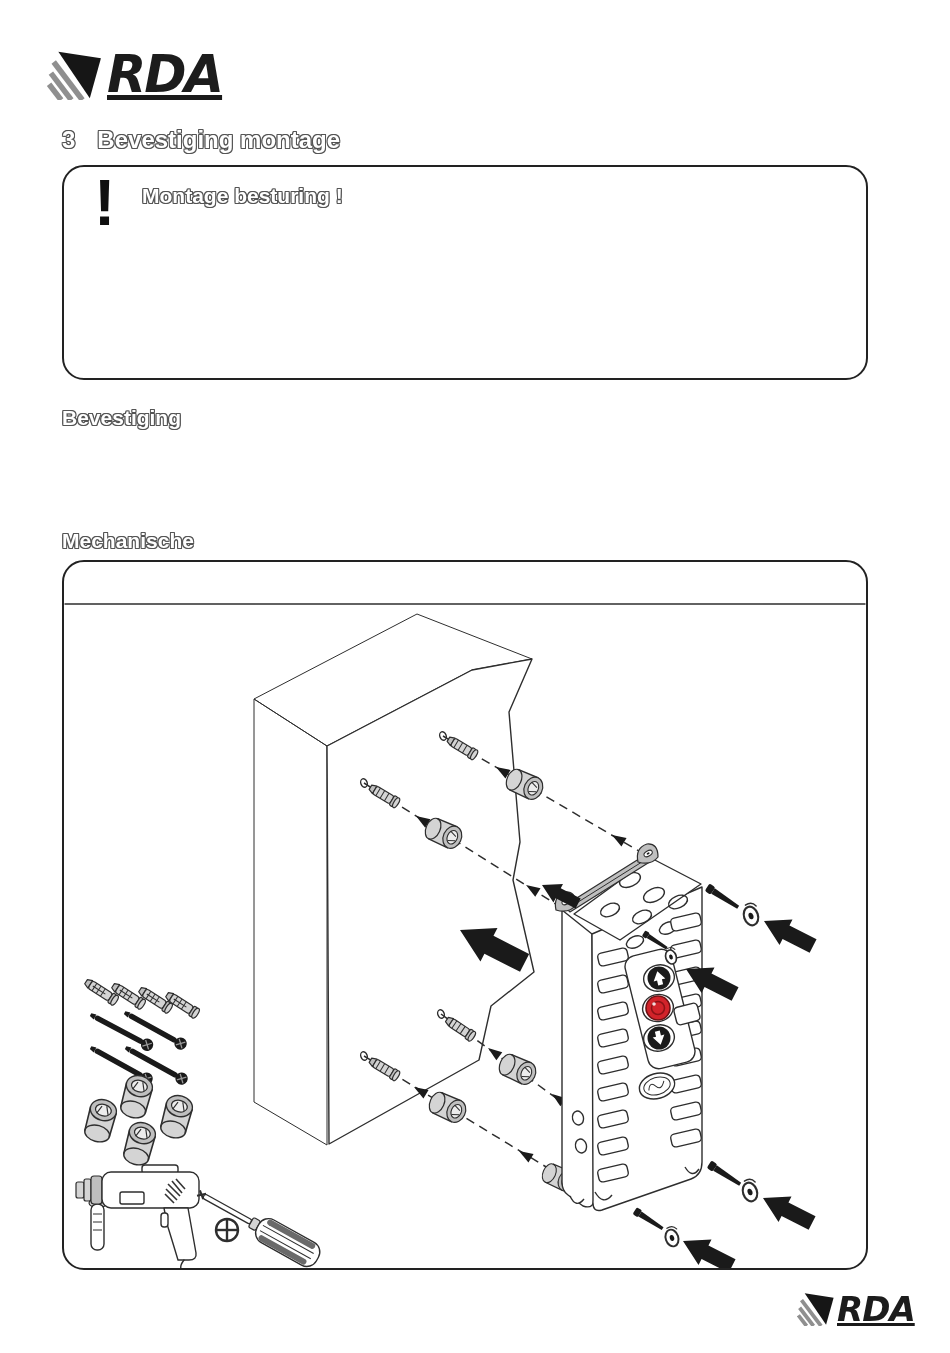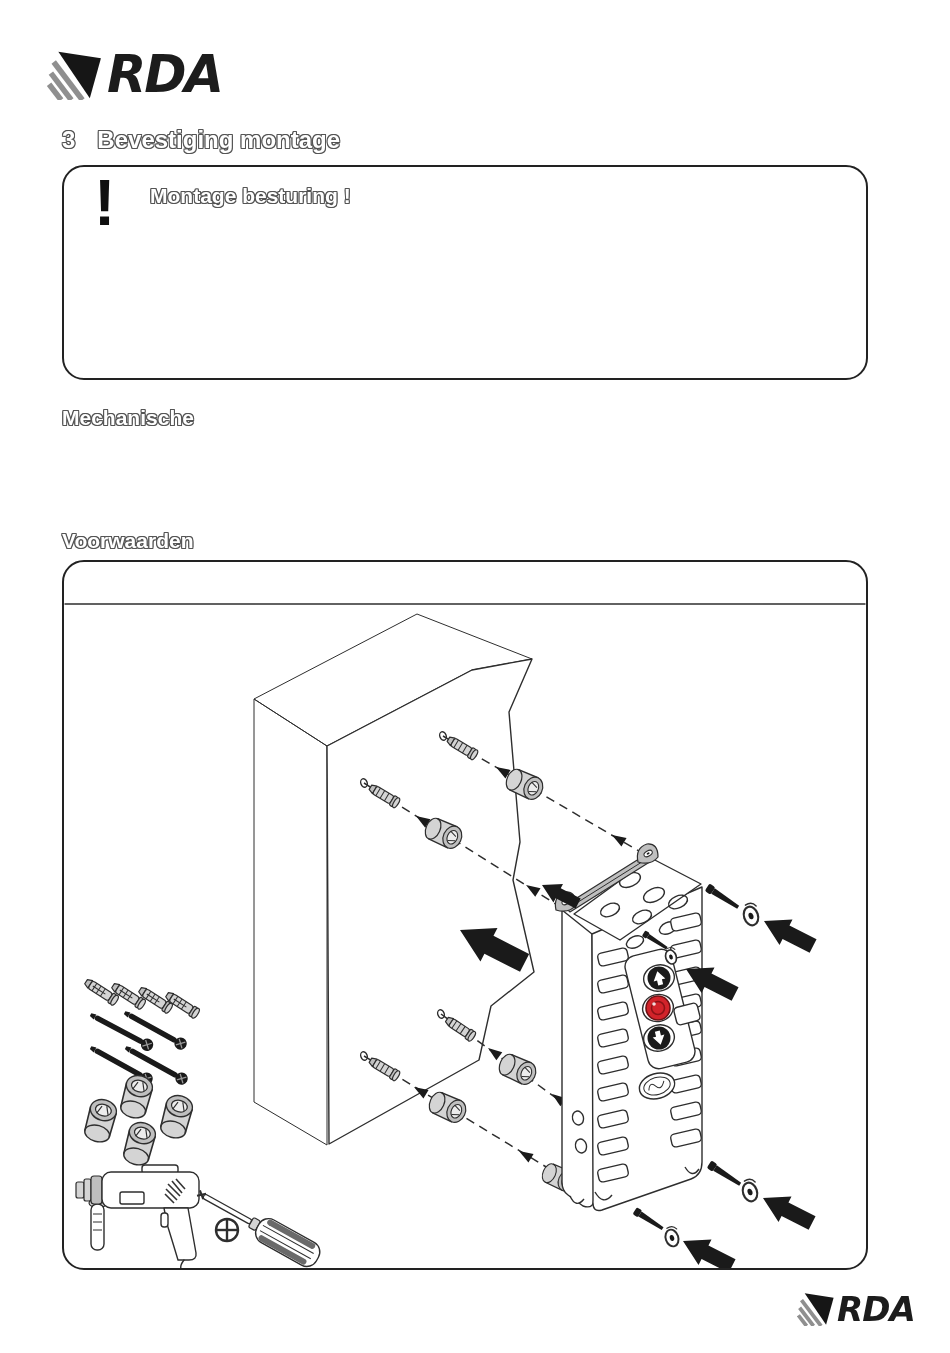--- a/index.html
+++ b/index.html
@@ -1,19 +1,19 @@
 <!DOCTYPE html>
 <html style="--ink: #1a1a1a; --line: #2e2e2e; --hatch: #4d4d4d; --metal-light: #d4d4d4; --metal-mid: #bfbfbf; --button-red: #d2232a; --logo-stripe-gray: #8f8f8f; --outline-text-gray: #555555;"><head>
 <meta charset="utf-8">
 <style>
   html,body{margin:0;padding:0;background:#fff;}
   .page{position:relative;width:950px;height:1353px;background:#fff;overflow:hidden;
         font-family:"Liberation Sans",sans-serif;color:#1a1a1a;}
   
-  .logo{position:absolute;display:flex;align-items:center;}
+  .logo{position:absolute;display:flex;align-items:center;text-decoration:underline;}
   .logo-top{left:46px;top:50px;gap:3px;}
   .logo-bottom{left:797px;top:1292px;gap:2px;}
   .logo-text{font-family:"DejaVu Sans",sans-serif;font-weight:bold;font-style:italic;
              color:#1c1c1c;letter-spacing:-2px;}
   .logo-top .logo-text{font-size:51px;line-height:50px;}
   .logo-bottom .logo-text{font-size:34px;line-height:34px;letter-spacing:-1px;}
   .lgs{stroke:var(--logo-stripe-gray,#8f8f8f);stroke-width:6;}
   
   .hollow{color:#fff;font-weight:bold;
     text-shadow:1px 0 0 var(--outline-text-gray,#555),-1px 0 0 var(--outline-text-gray,#555),
@@ -23,21 +23,21 @@
   .heading{position:absolute;left:62px;top:126px;display:flex;gap:22px;font-size:24px;}
   .section-label{position:absolute;left:62px;font-size:21px;}
   .label-conditions{top:406px;}
   .label-mounting{top:529px;}
   
   .round-box{position:absolute;left:62px;width:806px;border:2px solid #222;
              border-radius:22px;background:#fff;box-sizing:border-box;}
   .warning-box{top:165px;height:215px;}
   .warning-bang{position:absolute;left:30px;top:0px;font-size:64px;font-weight:bold;
                 color:#101010;line-height:72px;font-family:"Liberation Sans",sans-serif;}
-  .warning-title{position:absolute;left:78px;top:17px;font-size:21px;margin-left:8px;}
+  .warning-title{position:absolute;left:78px;top:17px;font-size:21px;}
   .figure-box{top:560px;height:710px;}
   .figure-box svg{position:absolute;left:0;top:0;}
   
   .ln{fill:none;stroke:var(--line,#2e2e2e);stroke-width:1.4;stroke-linecap:round;stroke-linejoin:round;}
   .fw{fill:#fff;stroke:var(--line,#2e2e2e);stroke-width:1.4;stroke-linejoin:round;}
   .fg{fill:var(--metal-light,#d4d4d4);stroke:var(--line,#2e2e2e);stroke-width:1.2;stroke-linejoin:round;}
   .fg2{fill:var(--metal-mid,#bfbfbf);stroke:var(--line,#2e2e2e);stroke-width:1.2;stroke-linejoin:round;}
   .blk{fill:var(--ink,#1a1a1a);stroke:none;}
   .dash{fill:none;stroke:var(--line,#2e2e2e);stroke-width:1.5;stroke-dasharray:9 6;}
   .thin{fill:none;stroke:var(--line,#2e2e2e);stroke-width:1;}
@@ -60,22 +60,22 @@
   <div class="heading">
     <span class="hollow">3</span>
     <span class="hollow">Bevestiging montage</span>
   </div>
 
   <div class="round-box warning-box">
     <span class="warning-bang">!</span>
     <span class="warning-title hollow">Montage besturing !</span>
   </div>
 
-  <div class="section-label label-conditions hollow">Mechanische</div>
-  <div class="section-label label-mounting hollow">Voorwaarden</div>
+  <div class="section-label label-conditions hollow">Bevestiging</div>
+  <div class="section-label label-mounting hollow">Mechanische</div>
 
   <div class="round-box figure-box">
     <svg width="802" height="706" viewBox="0 0 802 706">
       <defs>
         <pattern id="hatch" width="7" height="7" patternUnits="userSpaceOnUse" patternTransform="rotate(45)">
           <line x1="3.5" y1="0" x2="3.5" y2="7" style="stroke:var(--hatch,#4d4d4d);stroke-width:1"></line>
         </pattern>
         <g id="arrow">
             <polygon points="0,0 26,-15 26,-8 58,-8 58,8 26,8 26,15"></polygon>
           </g>

